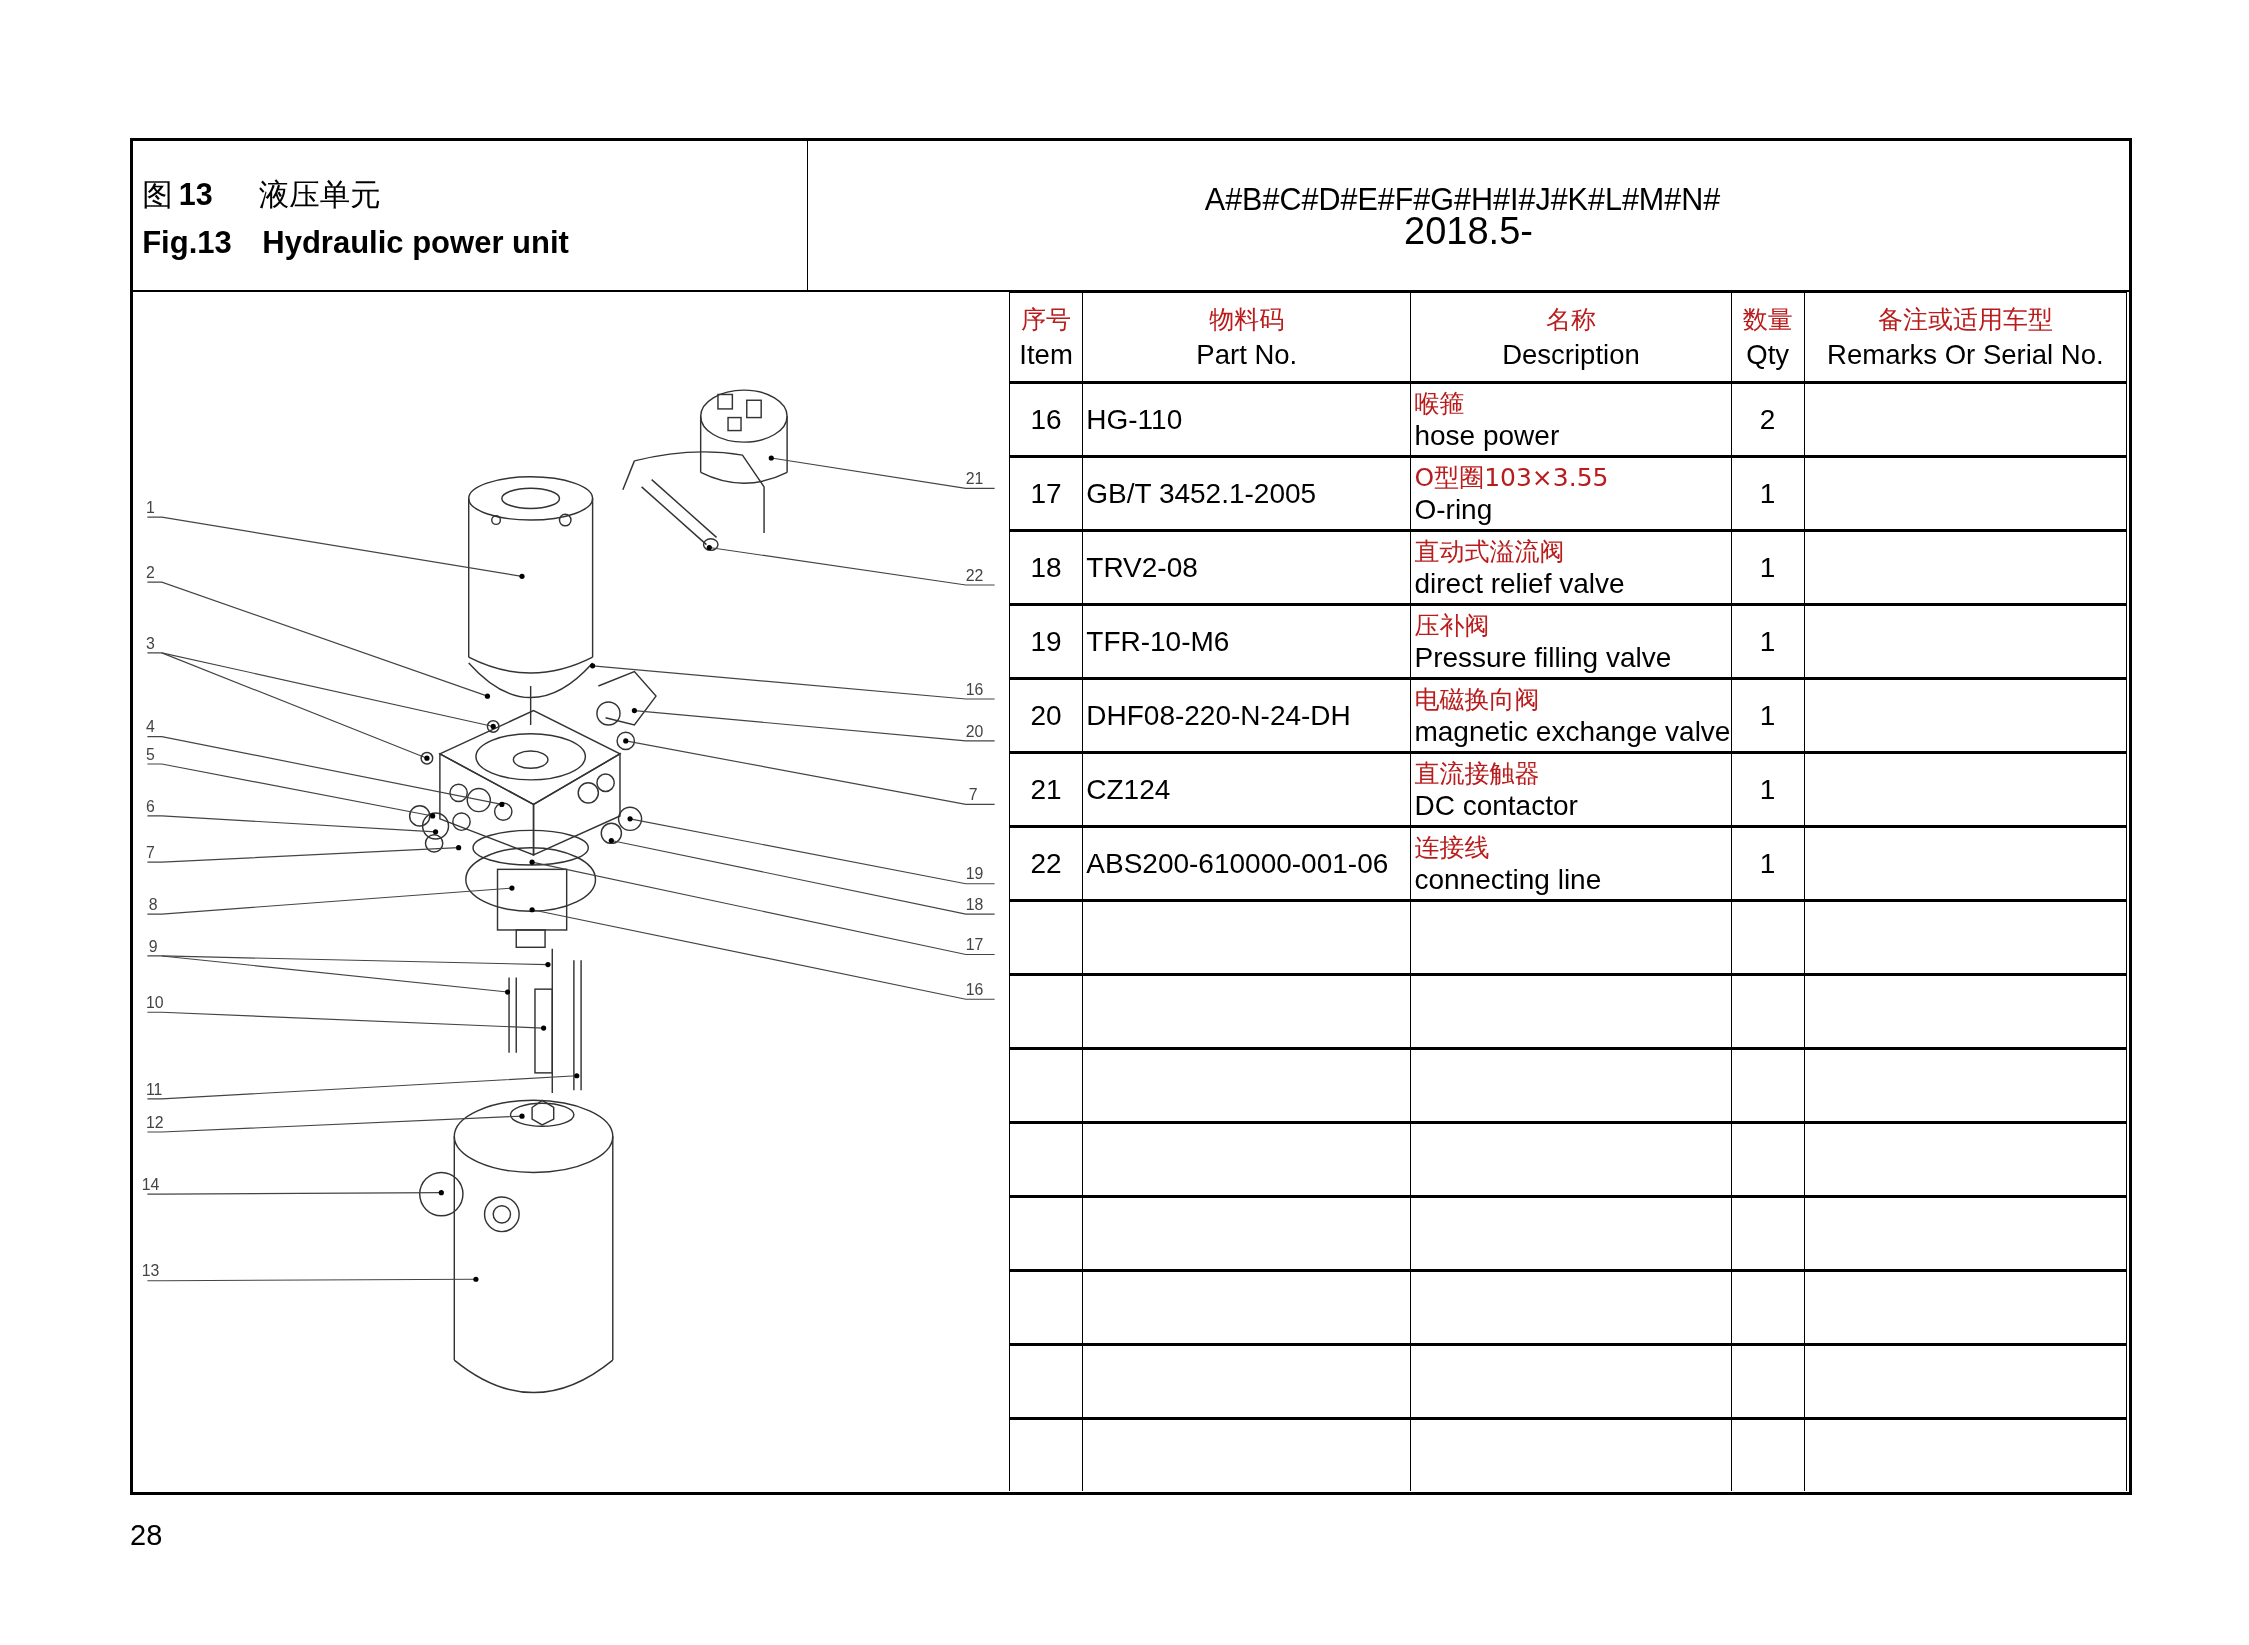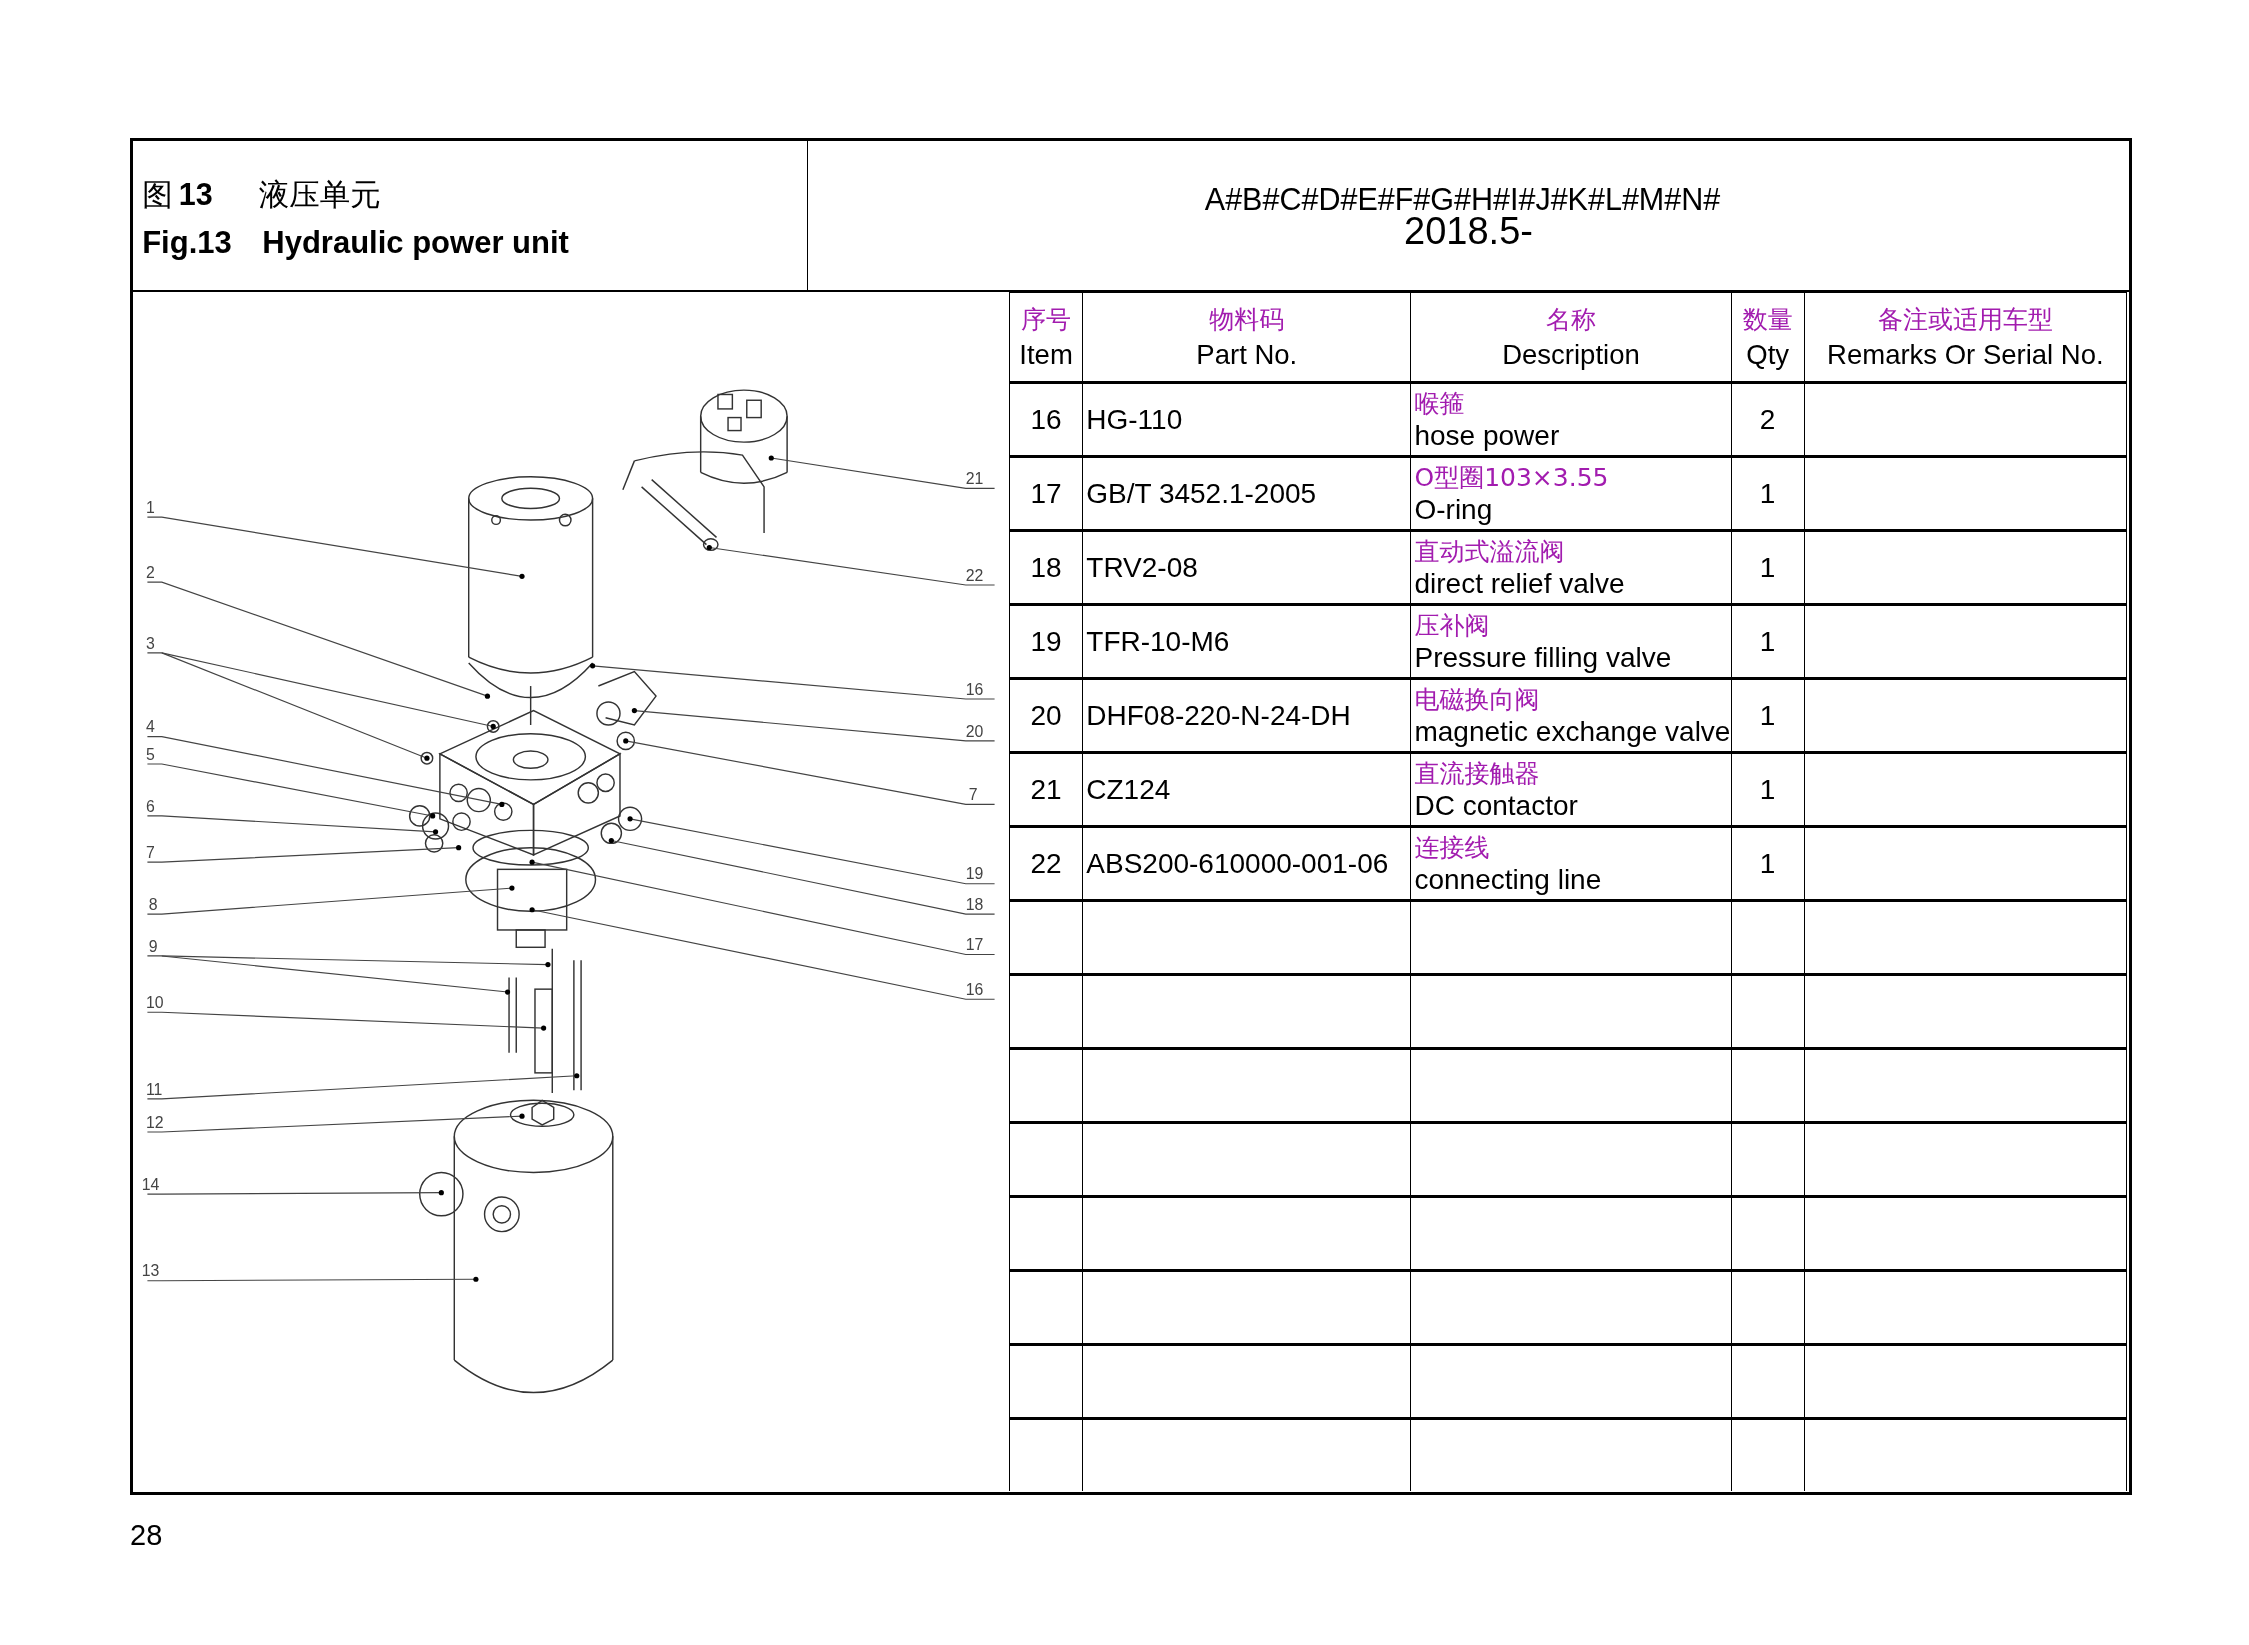--- a/index.html
+++ b/index.html
@@ -15,21 +15,21 @@
   .code-line{position:absolute;left:0;right:12px;top:42px;font-size:30.5px;line-height:32px;}
   .code-date{position:absolute;left:0;right:0;top:74px;font-size:38px;line-height:32px;}
   .drawing{position:absolute;left:0;top:151px;width:876px;height:1198px;}
   .drawing svg{width:100%;height:100%;}
   table.parts{position:absolute;left:876px;top:151px;width:1118px;border-collapse:collapse;table-layout:fixed;}
   table.parts td, table.parts th{border:1.5px solid #000;padding:0 3.1px;font-weight:normal;vertical-align:middle;overflow:hidden;white-space:nowrap;}
   table.parts th{height:88px;text-align:center;font-size:27.5px;line-height:35px;}
   table.parts td{height:71px;font-size:28px;line-height:32px;}
   table.parts tr.hdr th{border-bottom:3.1px solid #000;}
   table.parts tr td{border-bottom:3.1px solid #000;}
-  table.parts .cn{font-family:"DejaVu Sans",sans-serif;font-size:25px;color:#a21caf;}
+  table.parts .cn{font-family:"DejaVu Sans",sans-serif;font-size:25px;color:#b91c1c;}
   .c-item{width:66px;text-align:center;}
   .c-part{width:321px;}
   .c-desc{width:313px;}
   .c-qty{width:66px;text-align:center;}
   .c-rem{width:auto;}
   td.c-item,td.c-qty{text-align:center;}
   td.c-desc{padding-left:4.6px;}
   .page-num{position:absolute;left:130px;top:1519px;font-size:29px;}
 </style>
 </head>

